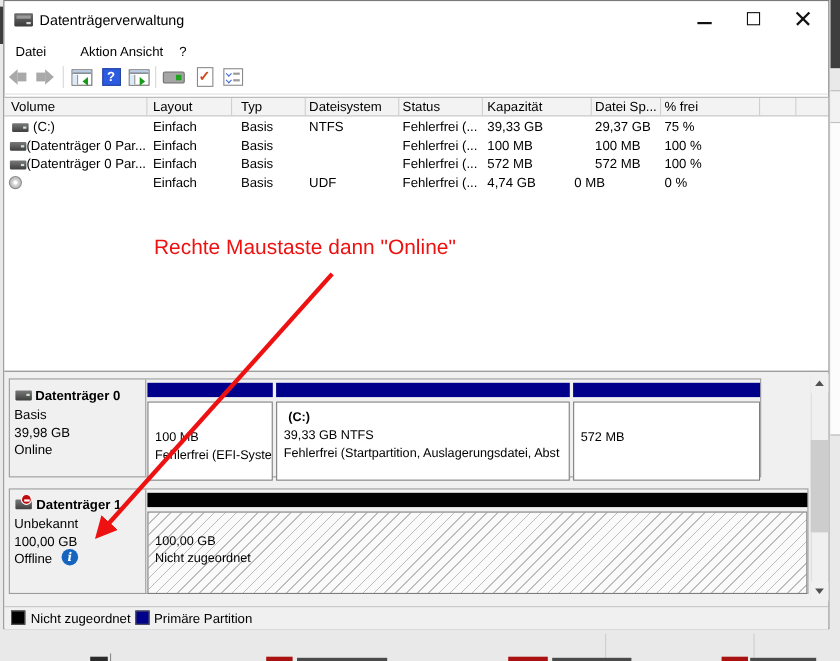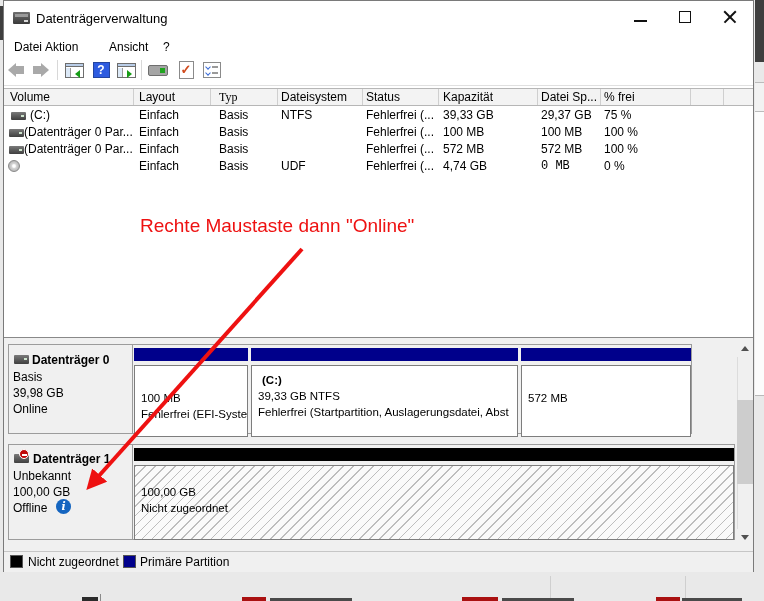--- a/index.html
+++ b/index.html
@@ -123,21 +123,21 @@
       <div class="max-glyph"></div>
     </div>
   <div class="ctl-btn" style="left:710px;">
       <div class="close-glyph">
         <div></div>
         <div></div>
       </div>
     </div>
 
   <div class="menu-item" style="left:9px;">Datei</div>
-  <div class="menu-item" style="left:40px;">Aktion</div>
+  <div class="menu-item" style="left:68px;">Aktion</div>
   <div class="menu-item" style="left:104px;">Ansicht</div>
   <div class="menu-item" style="left:158px;">?</div>
 
   <div class="tbtn" style="left:4px;">
     <div class="arr">
         <div class="head-l"></div>
         <div class="tail"></div>
       </div>
   </div>
   <div class="tbtn" style="left:29px;">
@@ -183,21 +183,21 @@
           <div class="tick"></div>
           <div class="line"></div>
         </div>
     </div>
   </div>
   <div class="abs" style="left:4px;top:85px;width:749px;height:1px;background:#e0e0e0;"></div>
 
   <div class="abs lv-header"></div>
   <div class="hdr-cell" style="left:10px;">Volume</div>
   <div class="hdr-cell" style="left:139px;">Layout</div>
-  <div class="hdr-cell" style="left:219px;font-family:Liberation Serif, serif;">Typ</div>
+  <div class="hdr-cell" style="left:219px;">Typ</div>
   <div class="hdr-cell" style="left:281px;">Dateisystem</div>
   <div class="hdr-cell" style="left:366px;">Status</div>
   <div class="hdr-cell" style="left:443px;">Kapazität</div>
   <div class="hdr-cell" style="left:541px;">Datei Sp...</div>
   <div class="hdr-cell" style="left:604px;">% frei</div>
   <div class="hdr-div" style="left:133px;"></div>
   <div class="hdr-div" style="left:210px;"></div>
   <div class="hdr-div" style="left:277px;"></div>
   <div class="hdr-div" style="left:362px;"></div>
   <div class="hdr-div" style="left:438px;"></div>
@@ -247,21 +247,21 @@
     <span class="cell" style="left:537px;">572 MB</span>
     <span class="cell" style="left:600px;">100 %</span>
   </div>
   <div class="lv-row" style="top:158px;">
     <div class="cd-ic" style="left:4px;top:2px;"></div>
     <span class="cell" style="left:135px;">Einfach</span>
     <span class="cell" style="left:215px;">Basis</span>
     <span class="cell" style="left:277px;">UDF</span>
     <span class="cell" style="left:362px;">Fehlerfrei (...</span>
     <span class="cell" style="left:439px;">4,74 GB</span>
-    <span class="cell" style="left:537px;font-family:Liberation Mono, monospace;">0 MB</span>
+    <span class="cell" style="left:518px;">0 MB</span>
     <span class="cell" style="left:600px;">0 %</span>
   </div>
 
   <div class="annotation" style="color: rgb(238, 17, 17);">Rechte Maustaste dann "Online"</div>
 
   <div class="abs gpanel"></div>
 
   <div class="disk-row" style="left:8px;top:344px;width:684px;height:90px;">
     <div class="info-div"></div>
     <div style="position:absolute;left:0;top:0;width:123px;height:100%;">

